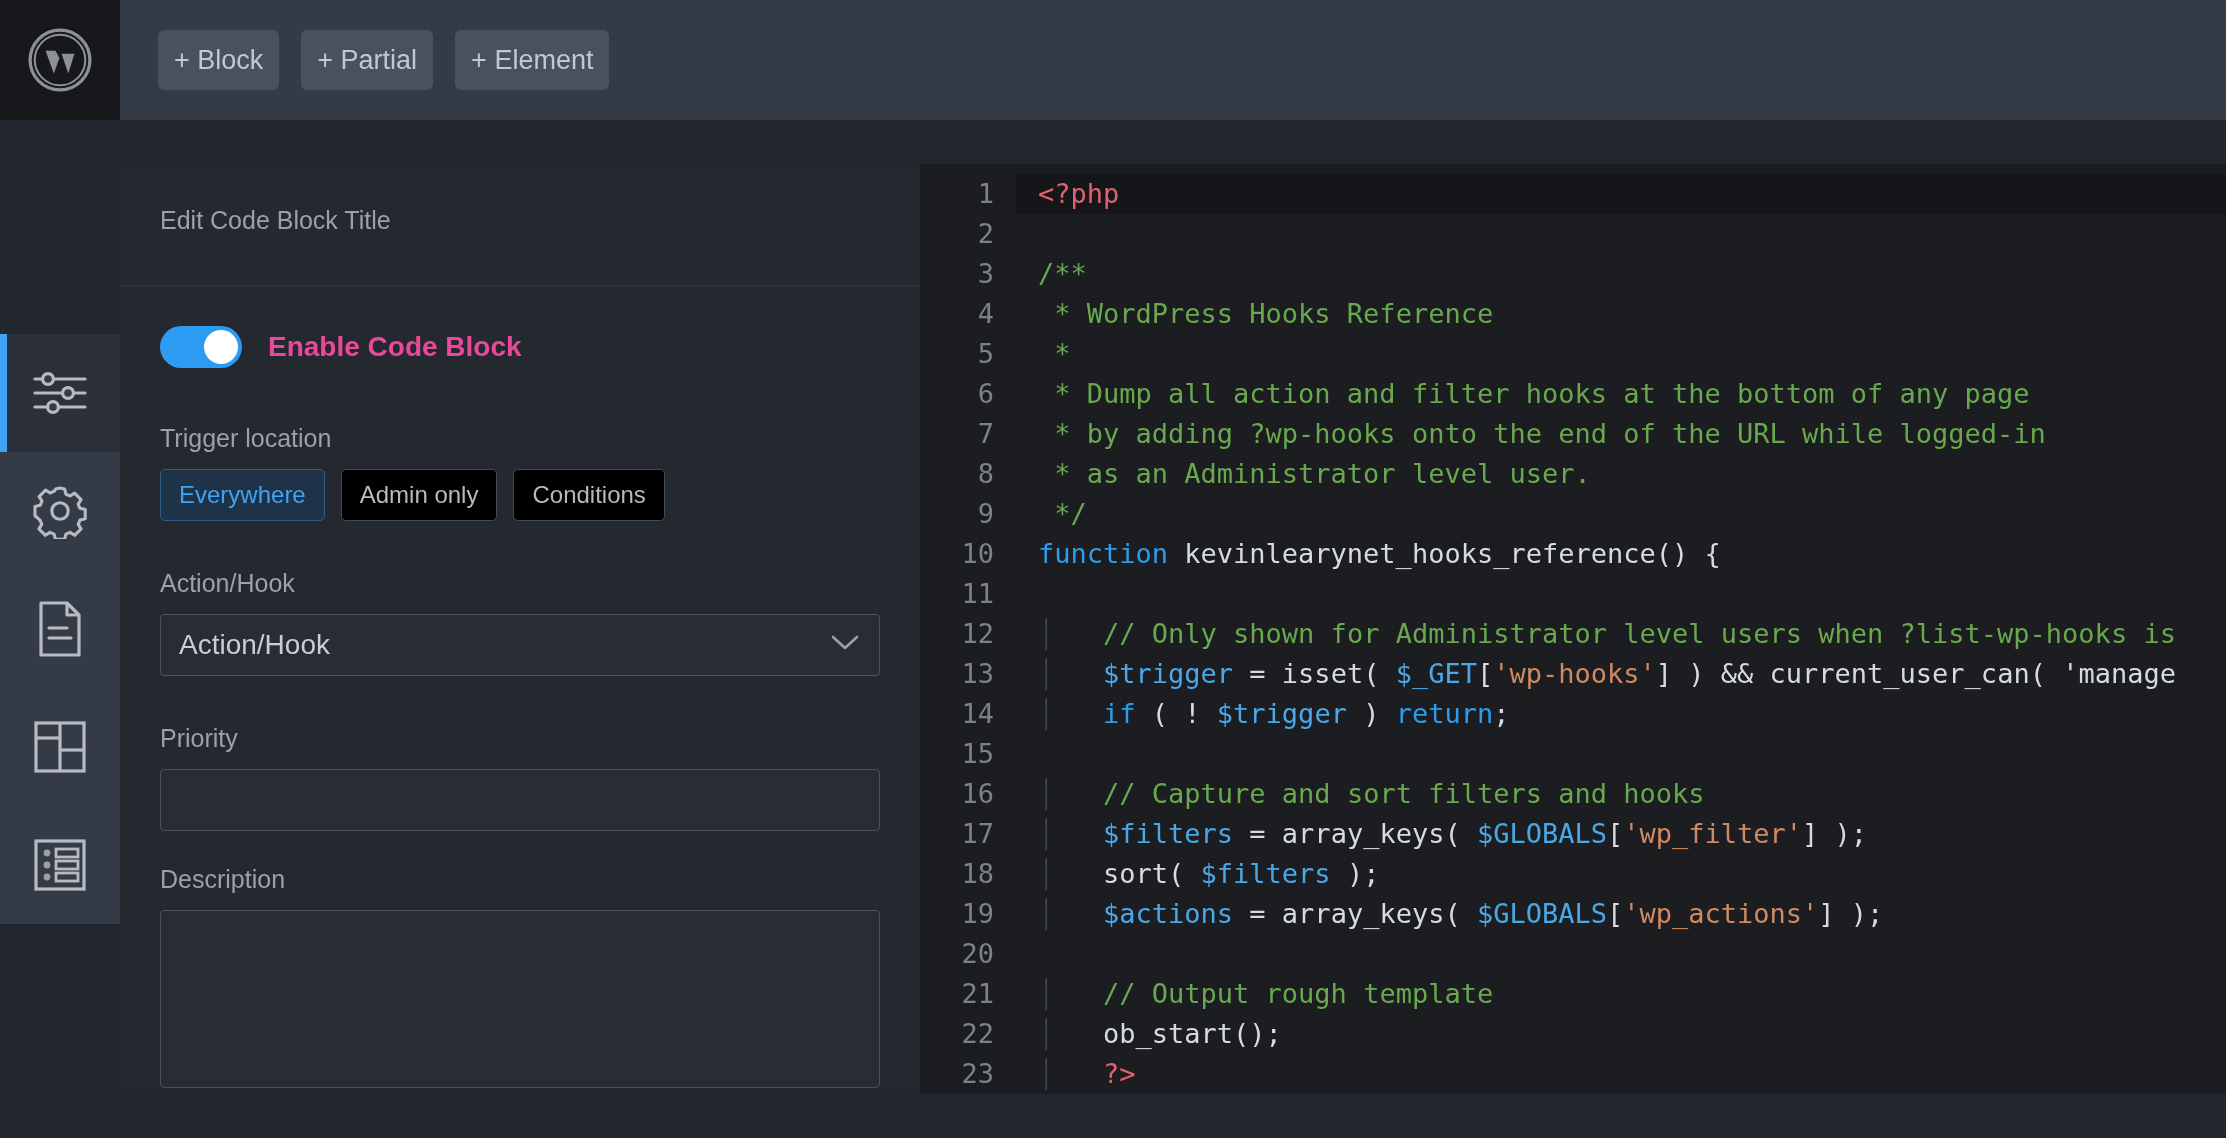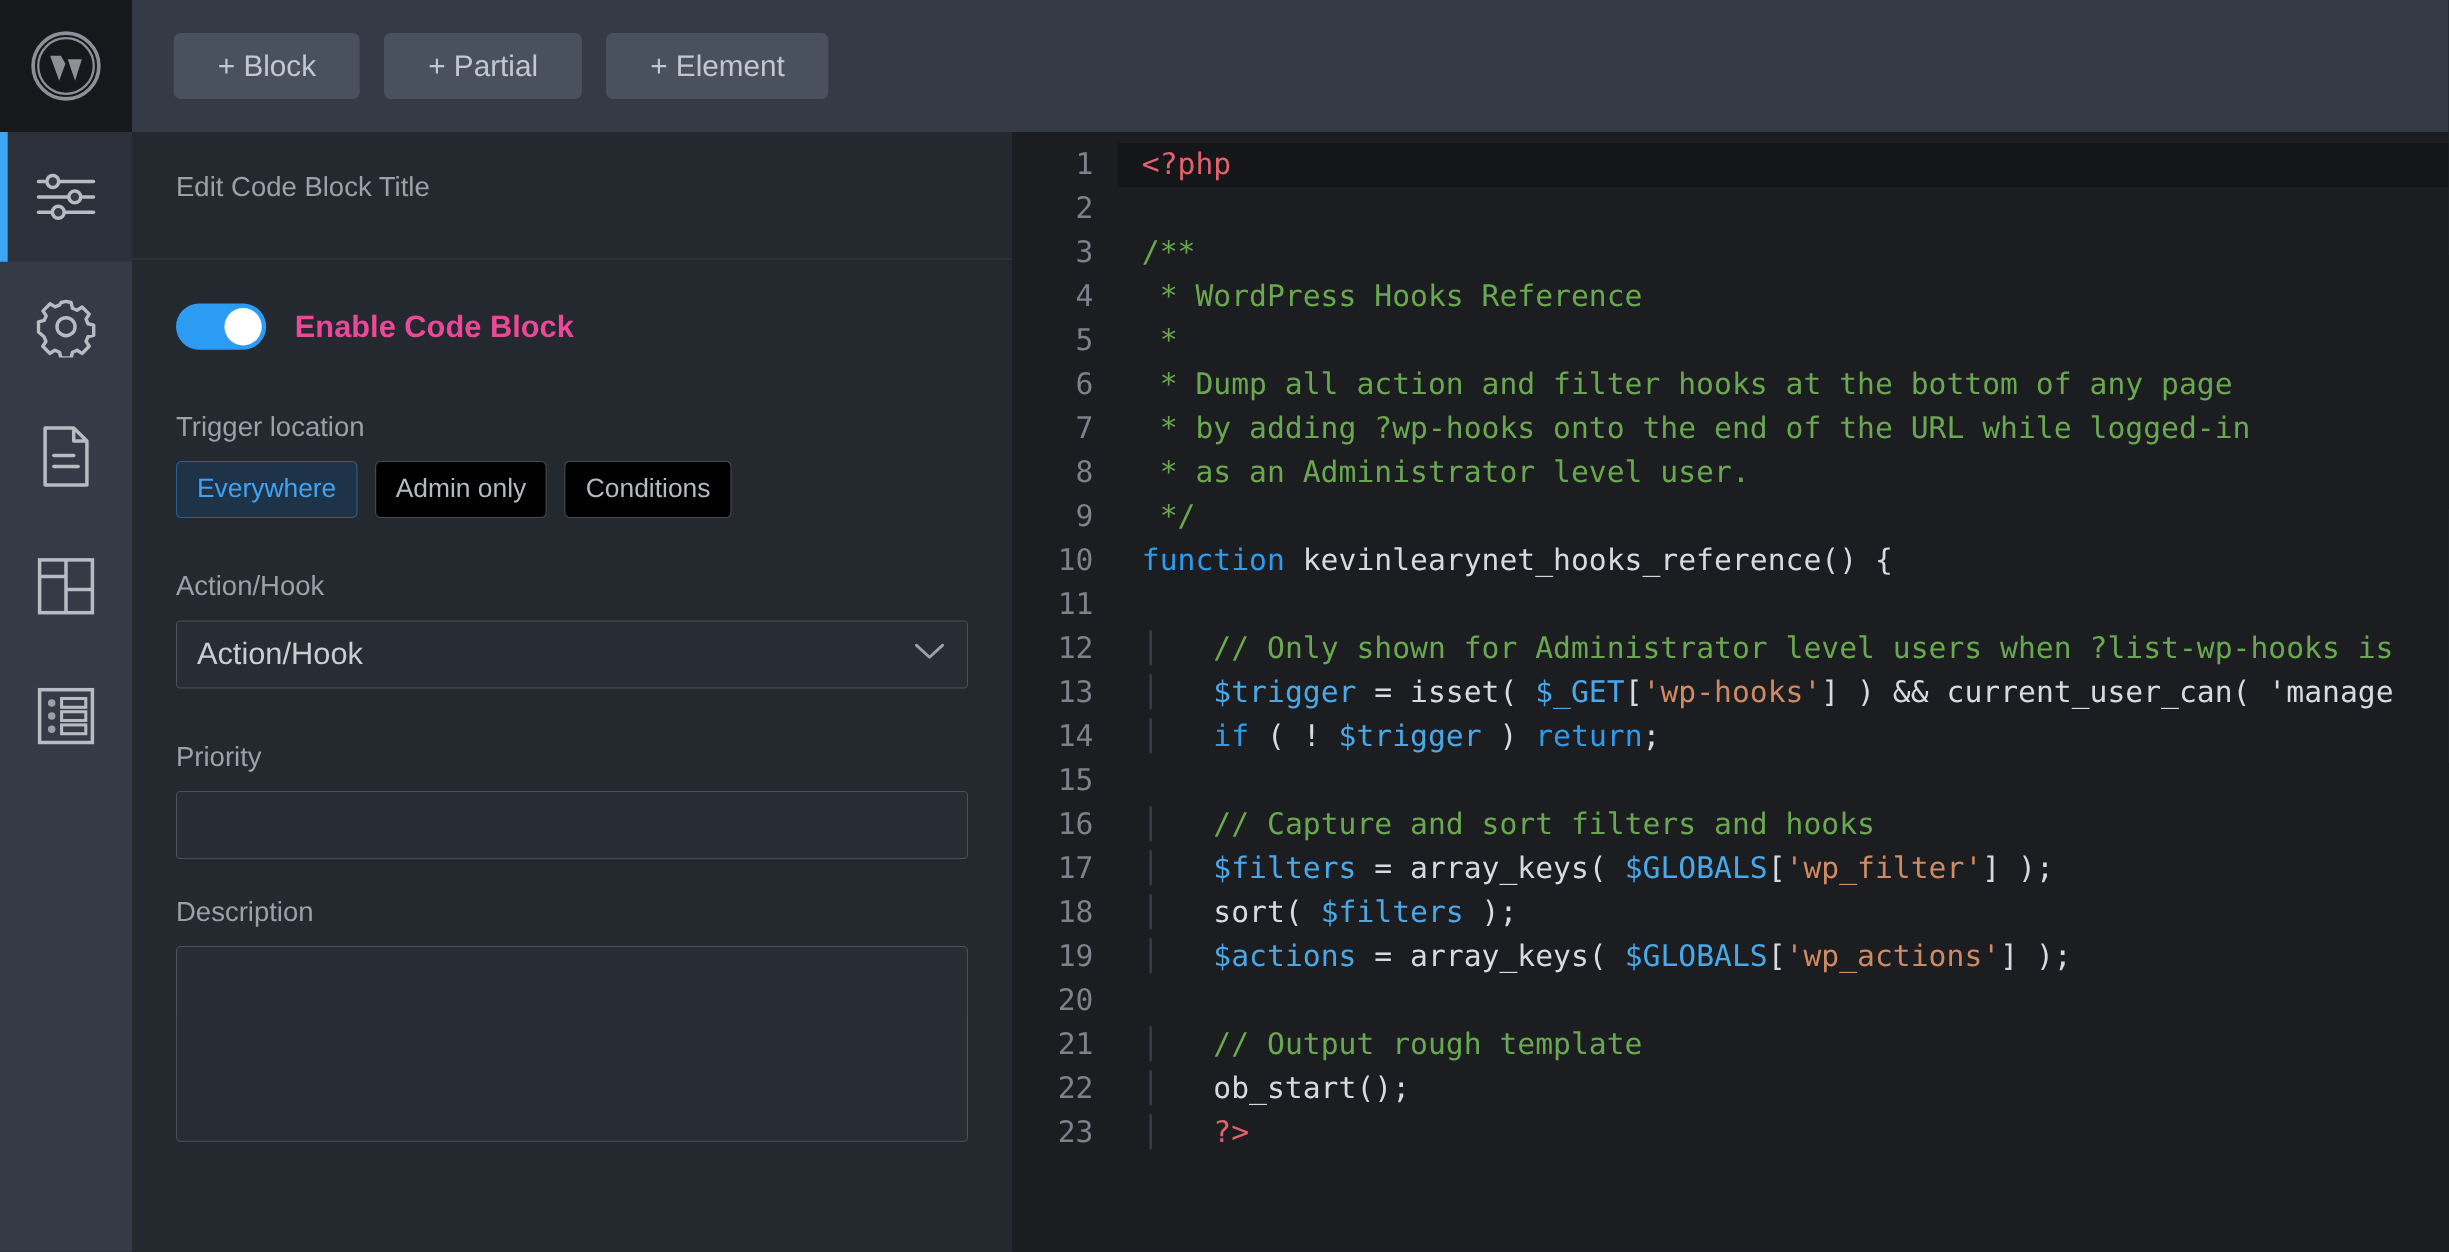--- a/index.html
+++ b/index.html
@@ -20,28 +20,28 @@
   }
   .wp-logo-cell svg { display: block; }
   .topbar-buttons { display: flex; align-items: center; gap: 22px; padding-left: 38px; }
   .tb-btn {
     background: #4a515e;
     color: #c3c8d0;
     border: none;
     border-radius: 6px;
     font-size: 27px;
     font-family: "Liberation Sans", sans-serif;
-    padding: 14px 40px;
+    padding: 14px 16px;
     line-height: 1.2;
     cursor: pointer;
     white-space: nowrap;
   }
 
   
-  .body-row { display: flex; flex: 1 1 auto; min-height: 0; }
+  .body-row { display: flex; flex: 1 1 auto; min-height: 0; align-items: center; }
 
   
   .rail {
     width: 120px; flex: 0 0 120px;
     background: #343a46;
     display: flex; flex-direction: column;
     padding-top: 0;
   }
   .rail-item {
     position: relative;

